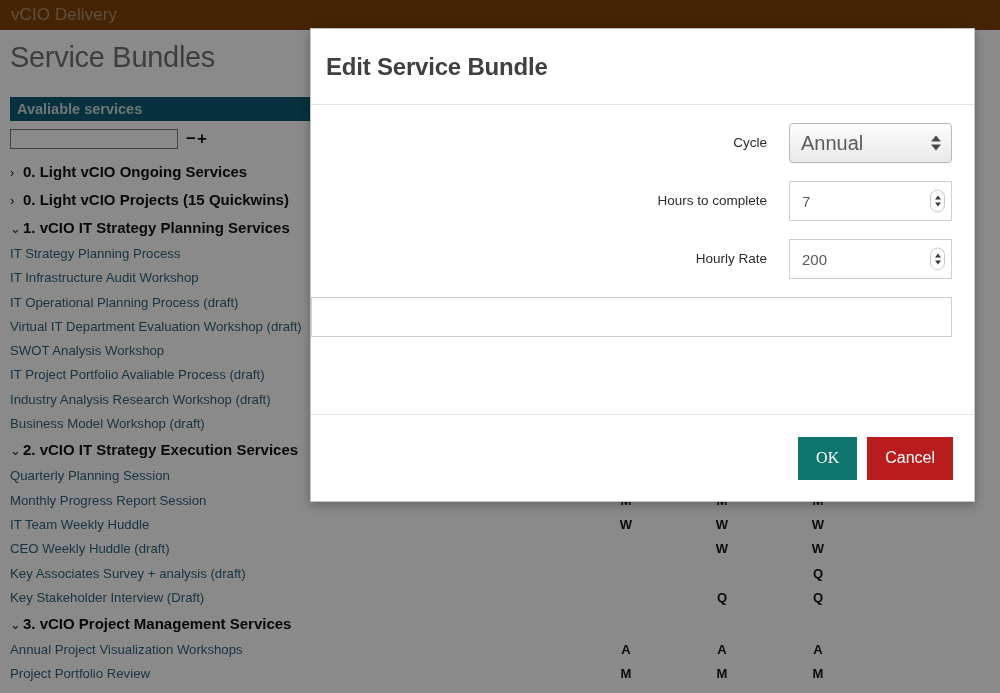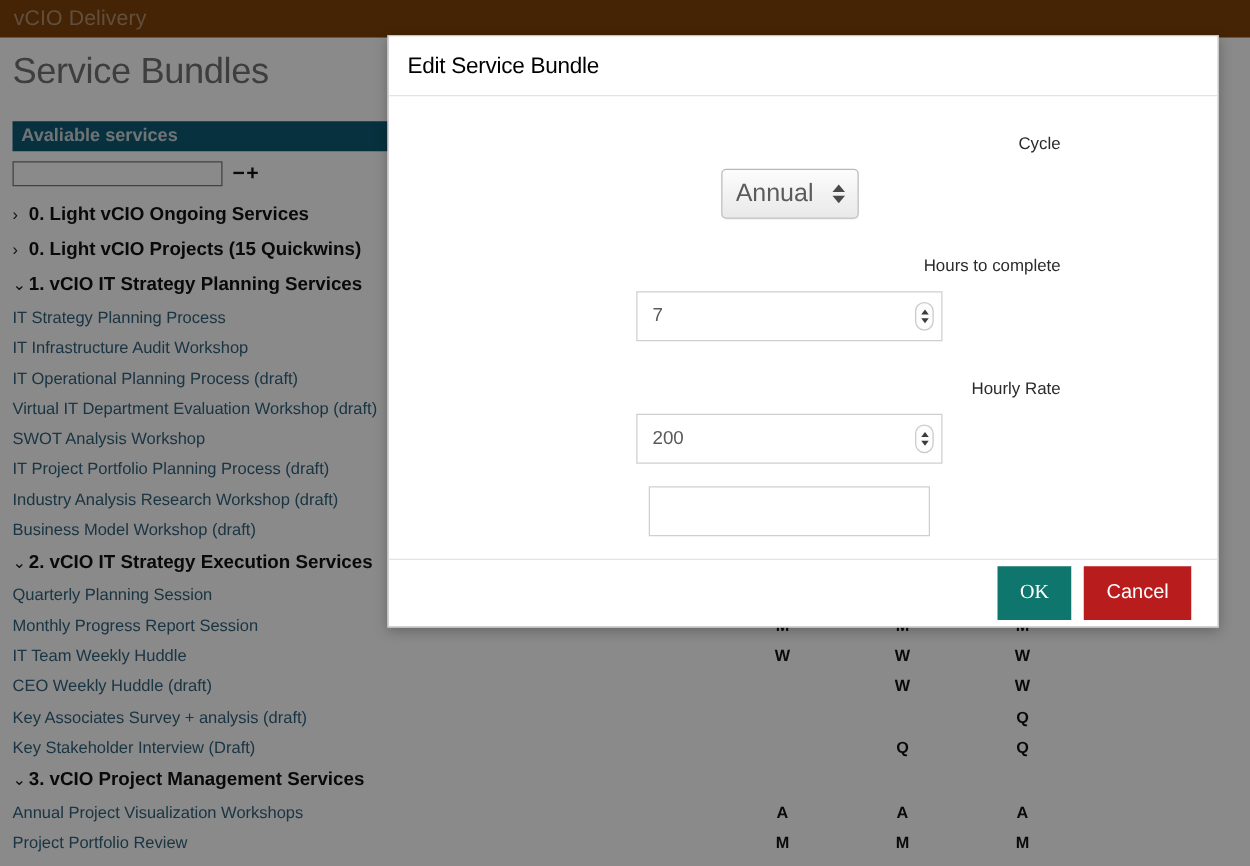--- a/index.html
+++ b/index.html
@@ -112,31 +112,30 @@
     box-shadow: 0 3px 10px rgba(0,0,0,0.28);
     display: flex; flex-direction: column;
   }
   #modal-head {
     height: 76px;
     border-bottom: 1px solid #e3e3e3;
     display: flex; align-items: center;
     padding-left: 15px;
   }
   #modal-head .t {
-    font-size: 18px; font-weight: 400; color: #000000;
+    font-size: 24px; font-weight: 700; color: #404040;
     letter-spacing: -.2px;
   }
   #modal-body {
     flex: 1;
     padding: 18px 22px 0 0;
   }
   .frow {
-    display: flex; align-items: center;
+    display: flex; align-items: flex-end;
     margin-bottom: 18px;
-    flex-direction: column;
   }
   .frow .lbl {
     width: 478px;
     text-align: right;
     padding-right: 22px;
     font-size: 13.5px;
     color: #2b2b2b;
     line-height: 40px;
   }
   .ctl { flex: 1; position: relative; }
@@ -230,21 +229,21 @@
 
   <div id="tree">
       <div class="row grp"><span class="car">›</span><span>0. Light vCIO Ongoing Services</span></div>
       <div class="row grp"><span class="car">›</span><span>0. Light vCIO Projects (15 Quickwins)</span></div>
       <div class="row grp"><span class="car">⌄</span><span>1. vCIO IT Strategy Planning Services</span></div>
       <div class="row svc"><span>IT Strategy Planning Process</span></div>
       <div class="row svc"><span>IT Infrastructure Audit Workshop</span></div>
       <div class="row svc"><span>IT Operational Planning Process (draft)</span></div>
       <div class="row svc"><span>Virtual IT Department Evaluation Workshop (draft)</span></div>
       <div class="row svc"><span>SWOT Analysis Workshop</span></div>
-      <div class="row svc"><span>IT Project Portfolio Planning Process (draft)</span></div>
+      <div class="row svc"><span>IT Project Portfolio Avaliable Process (draft)</span></div>
       <div class="row svc"><span>Industry Analysis Research Workshop (draft)</span></div>
       <div class="row svc"><span>Business Model Workshop (draft)</span></div>
       <div class="row grp"><span class="car">⌄</span><span>2. vCIO IT Strategy Execution Services</span></div>
       <div class="row svc"><span>Quarterly Planning Session</span></div>
       <div class="row svc"><span>Monthly Progress Report Session</span><span class="cell c0">M</span><span class="cell c1">M</span><span class="cell c2">M</span></div>
       <div class="row svc"><span>IT Team Weekly Huddle</span><span class="cell c0">W</span><span class="cell c1">W</span><span class="cell c2">W</span></div>
       <div class="row svc"><span>CEO Weekly Huddle (draft)</span><span class="cell c1">W</span><span class="cell c2">W</span></div>
       <div class="row svc"><span>Key Associates Survey + analysis (draft)</span><span class="cell c2">Q</span></div>
       <div class="row svc"><span>Key Stakeholder Interview (Draft)</span><span class="cell c1">Q</span><span class="cell c2">Q</span></div>
       <div class="row grp"><span class="car">⌄</span><span>3. vCIO Project Management Services</span></div>

